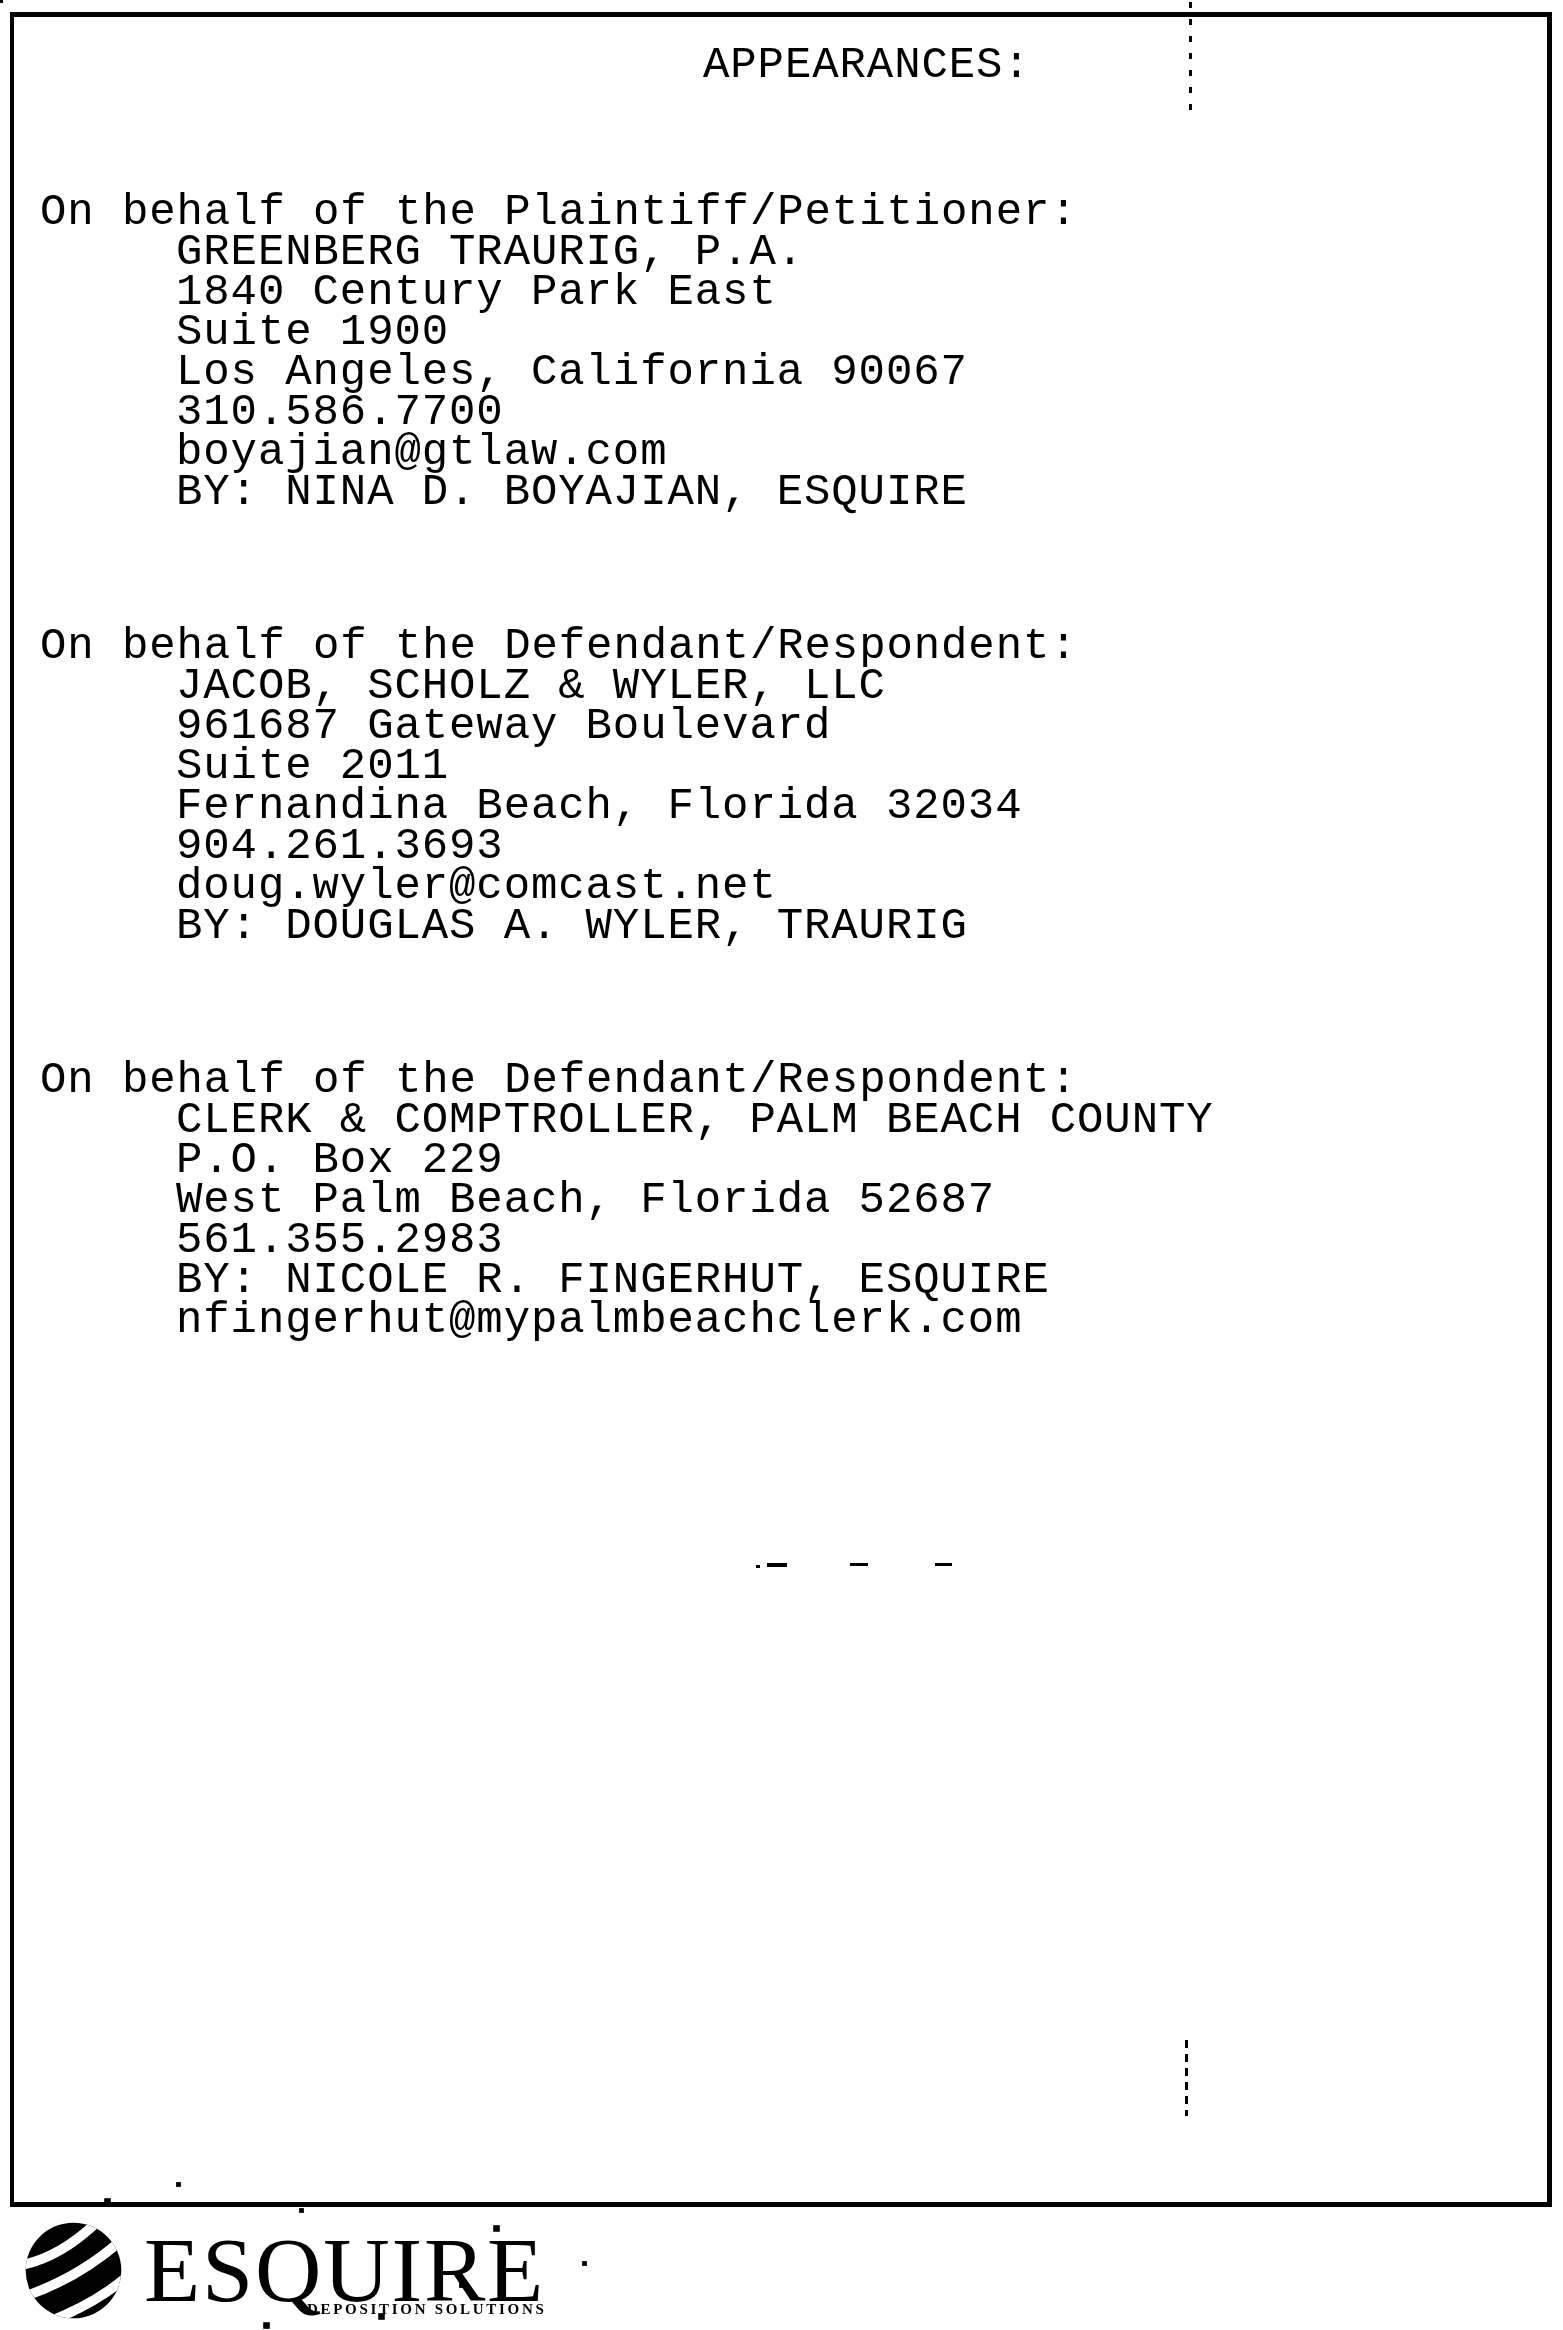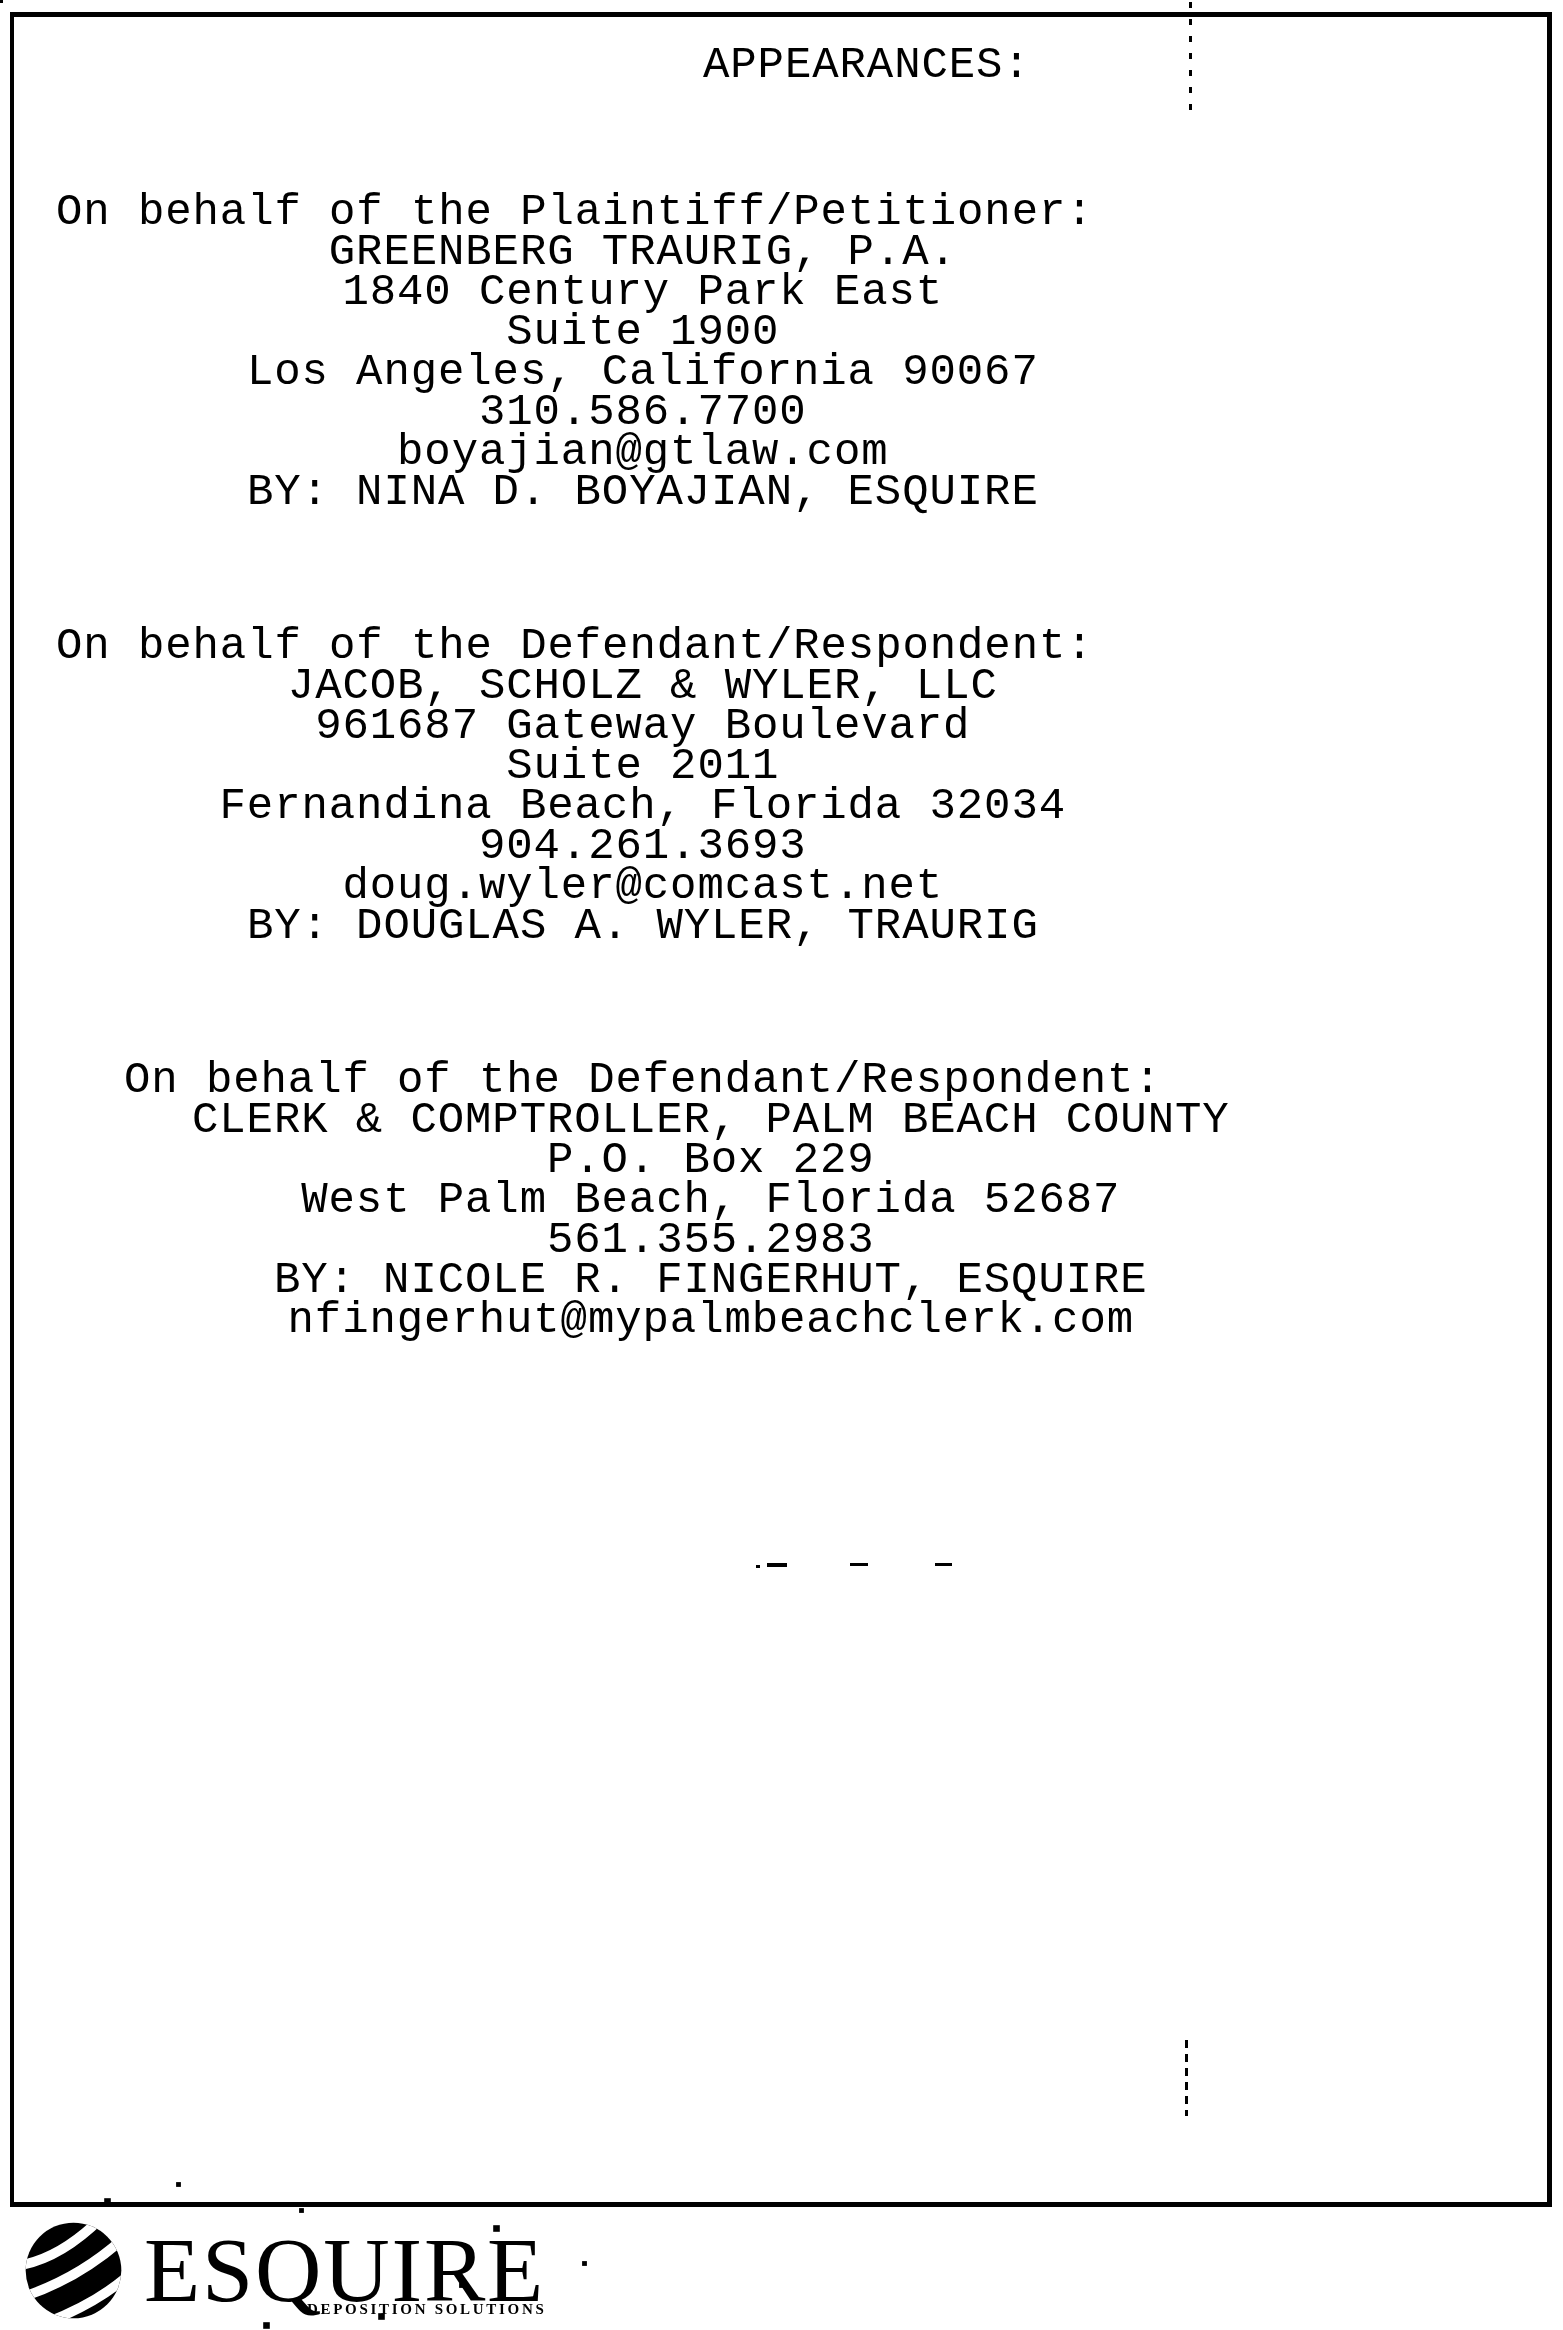--- a/index.html
+++ b/index.html
@@ -14,21 +14,21 @@
     position:absolute;left:9.7px;top:12.4px;width:1542px;height:2195px;
     box-sizing:border-box;
     border-top:5.3px solid #000;border-left:4.4px solid #000;
     border-right:5.3px solid #000;border-bottom:5.3px solid #000;
   }
   
   .mono{font-size:44px;letter-spacing:0.9px;color:#000;}
   .line{height:40px;line-height:40px;white-space:pre;}
   .indent{padding-left:136px;}
   .title{position:absolute;left:703px;top:45px;}
-  .block{position:absolute;left:56px;text-align:center;}
+  .block{position:absolute;left:40px;}
   #block1{top:192px}
   #block2{top:626px}
   #block3{top:1060px}
   
   .separator{position:absolute;left:756px;top:1562px;width:203px;height:7px;}
   .separator span{position:absolute;background:#000;display:block;}
   .sep-dot{left:0;top:2.7px;width:3.5px;height:3.5px;}
   .sep-d1{left:10.6px;top:0.9px;width:20.3px;height:4.4px;}
   .sep-d2{left:94px;top:0.9px;width:17.7px;height:3.5px;}
   .sep-d3{left:179px;top:0.9px;width:17px;height:3.5px;}

